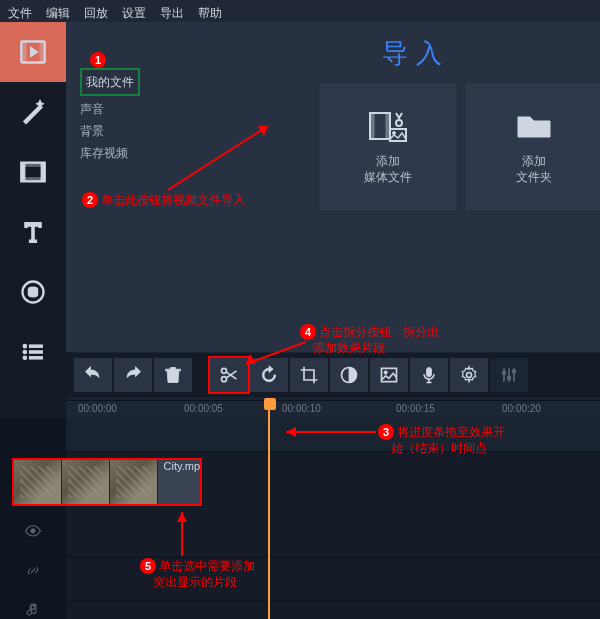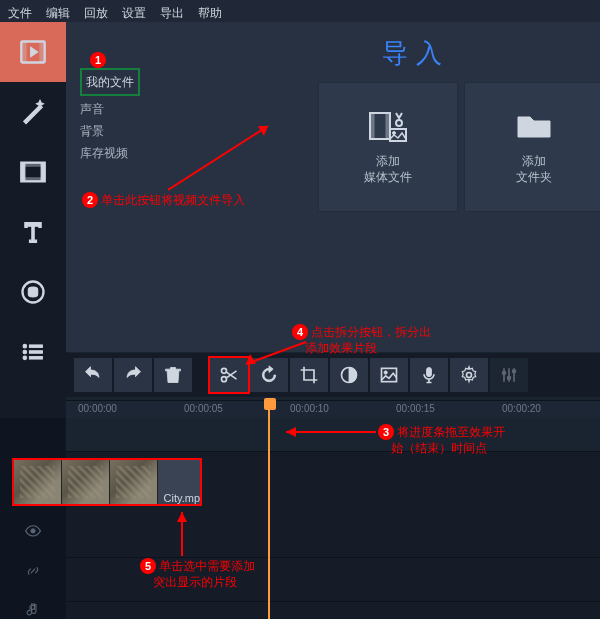--- a/index.html
+++ b/index.html
@@ -21,21 +21,21 @@
 .toolbar{position:absolute;left:66px;top:353px;right:0;height:44px;background:#141b27;display:flex;align-items:center;padding-left:8px;gap:2px}
 .tbtn{width:38px;height:34px;background:#2a3444;display:flex;align-items:center;justify-content:center;cursor:pointer}
 .tbtn svg{width:20px;height:20px;fill:#cfd6e0;stroke:#cfd6e0}
 .tbtn.cut{outline:2px solid #ff0000}
 .ruler{position:absolute;left:66px;top:400px;right:0;height:32px;background:#1d2634;border-top:1px solid #0d131c;border-bottom:7px solid #14b8a6}
 .ruler .tlabel{position:absolute;top:2px;font-size:10px;color:#6f7a8a}
 .tracks{position:absolute;left:0;top:418px;right:0;bottom:0;background:#151c28}
 .theads{position:absolute;left:0;top:0;width:66px;bottom:0;background:#0f1520;display:flex;flex-direction:column;align-items:center;padding-top:64px;gap:22px}
 .theads svg{width:18px;height:18px;fill:#5a6575;stroke:#5a6575}
 .tracklane{position:absolute;left:66px;right:0;height:44px;border-bottom:1px solid #0d131c}
-.clip{position:absolute;top:40px;left:12px;width:190px;height:48px;background:#3a4354;border:2px solid #ff0000;display:flex;align-items:flex-end;overflow:hidden}
+.clip{position:absolute;top:40px;left:12px;width:190px;height:48px;background:#3a4354;border:2px solid #ff0000;display:flex;align-items:flex-start;overflow:hidden}
 .clip .thumb{width:52px;height:100%;background:linear-gradient(135deg,#787060 0%,#5a5548 40%,#8a8472 70%);border-right:1px solid #222;position:relative}
 .clip .thumb::after{content:"";position:absolute;inset:6px;background:linear-gradient(45deg,#9a927d 25%,transparent 25%,transparent 50%,#9a927d 50%,#9a927d 75%,transparent 75%);background-size:8px 8px;opacity:.4}
 .clip .cliplabel{font-size:11px;color:#cfd6e0;padding-left:6px}
 .playhead{position:absolute;top:400px;bottom:0;width:0;border-left:2px solid #ff9a3d}
 .playhead .knob{position:absolute;top:-2px;left:-6px;width:12px;height:12px;background:#ff9a3d;border-radius:2px}
 .badge{display:inline-flex;width:16px;height:16px;background:#ff0000;color:#fff;border-radius:50%;font-size:11px;align-items:center;justify-content:center;font-weight:bold}
 .anno{position:absolute;font-size:12px;color:#ff0000;pointer-events:none;line-height:16px}
 .arrow{position:absolute;pointer-events:none}
 </style>
 </head>
@@ -193,21 +193,21 @@
         <rect x="4" y="8" width="4" height="3" fill="#cfd6e0"></rect>
         <rect x="10" y="14" width="4" height="3" fill="#cfd6e0"></rect>
         <rect x="16" y="6" width="4" height="3" fill="#cfd6e0"></rect>
       </svg>
     </div>
 </div>
 
 <div class="ruler">
   <div class="tlabel" style="left:12px">00:00:00</div>
   <div class="tlabel" style="left:118px">00:00:05</div>
-  <div class="tlabel" style="left:224px">00:00:10</div>
+  <div class="tlabel" style="left:216px">00:00:10</div>
   <div class="tlabel" style="left:330px">00:00:15</div>
   <div class="tlabel" style="left:436px">00:00:20</div>
 </div>
 
 <div class="tracks">
   <div class="theads">
     <svg viewBox="0 0 24 24">
         <rect x="3" y="5" width="18" height="14" fill="none" stroke-width="1.5"></rect>
         <rect x="3" y="5" width="3" height="14" fill="#5a6575" opacity=".5"></rect>
         <rect x="18" y="5" width="3" height="14" fill="#5a6575" opacity=".5"></rect>
@@ -239,21 +239,21 @@
 </div>
 
 <div class="anno" style="left:90px;top:52px"><span class="badge">1</span></div>
 
 <div class="anno" style="left:82px;top:192px"><span class="badge">2</span> <span>单击此按钮将视频文件导入</span></div>
 <svg class="arrow" style="left:168px;top:120px;width:110px;height:72px">
     <line x1="0" y1="70" x2="100" y2="6" stroke="#ff0000" stroke-width="2"></line>
     <polygon points="100,6 90,6 96,16" fill="#ff0000"></polygon>
   </svg>
 
-<div class="anno" style="left:292px;top:324px"><span class="badge">4</span> <span>点击拆分按钮，拆分出</span><br>&nbsp;&nbsp;&nbsp;&nbsp;<span>添加效果片段</span></div>
+<div class="anno" style="left:300px;top:324px"><span class="badge">4</span> <span>点击拆分按钮，拆分出</span><br>&nbsp;&nbsp;&nbsp;&nbsp;<span>添加效果片段</span></div>
 <svg class="arrow" style="left:238px;top:340px;width:70px;height:30px">
     <line x1="68" y1="2" x2="8" y2="24" stroke="#ff0000" stroke-width="2"></line>
     <polygon points="8,24 18,24 12,14" fill="#ff0000"></polygon>
   </svg>
 
 <div class="anno" style="left:378px;top:424px"><span class="badge">3</span> <span>将进度条拖至效果开</span><br>&nbsp;&nbsp;&nbsp;&nbsp;<span>始（结束）时间点</span></div>
 <svg class="arrow" style="left:278px;top:422px;width:100px;height:18px">
     <line x1="98" y1="10" x2="8" y2="10" stroke="#ff0000" stroke-width="2"></line>
     <polygon points="8,10 18,5 18,15" fill="#ff0000"></polygon>
   </svg>

